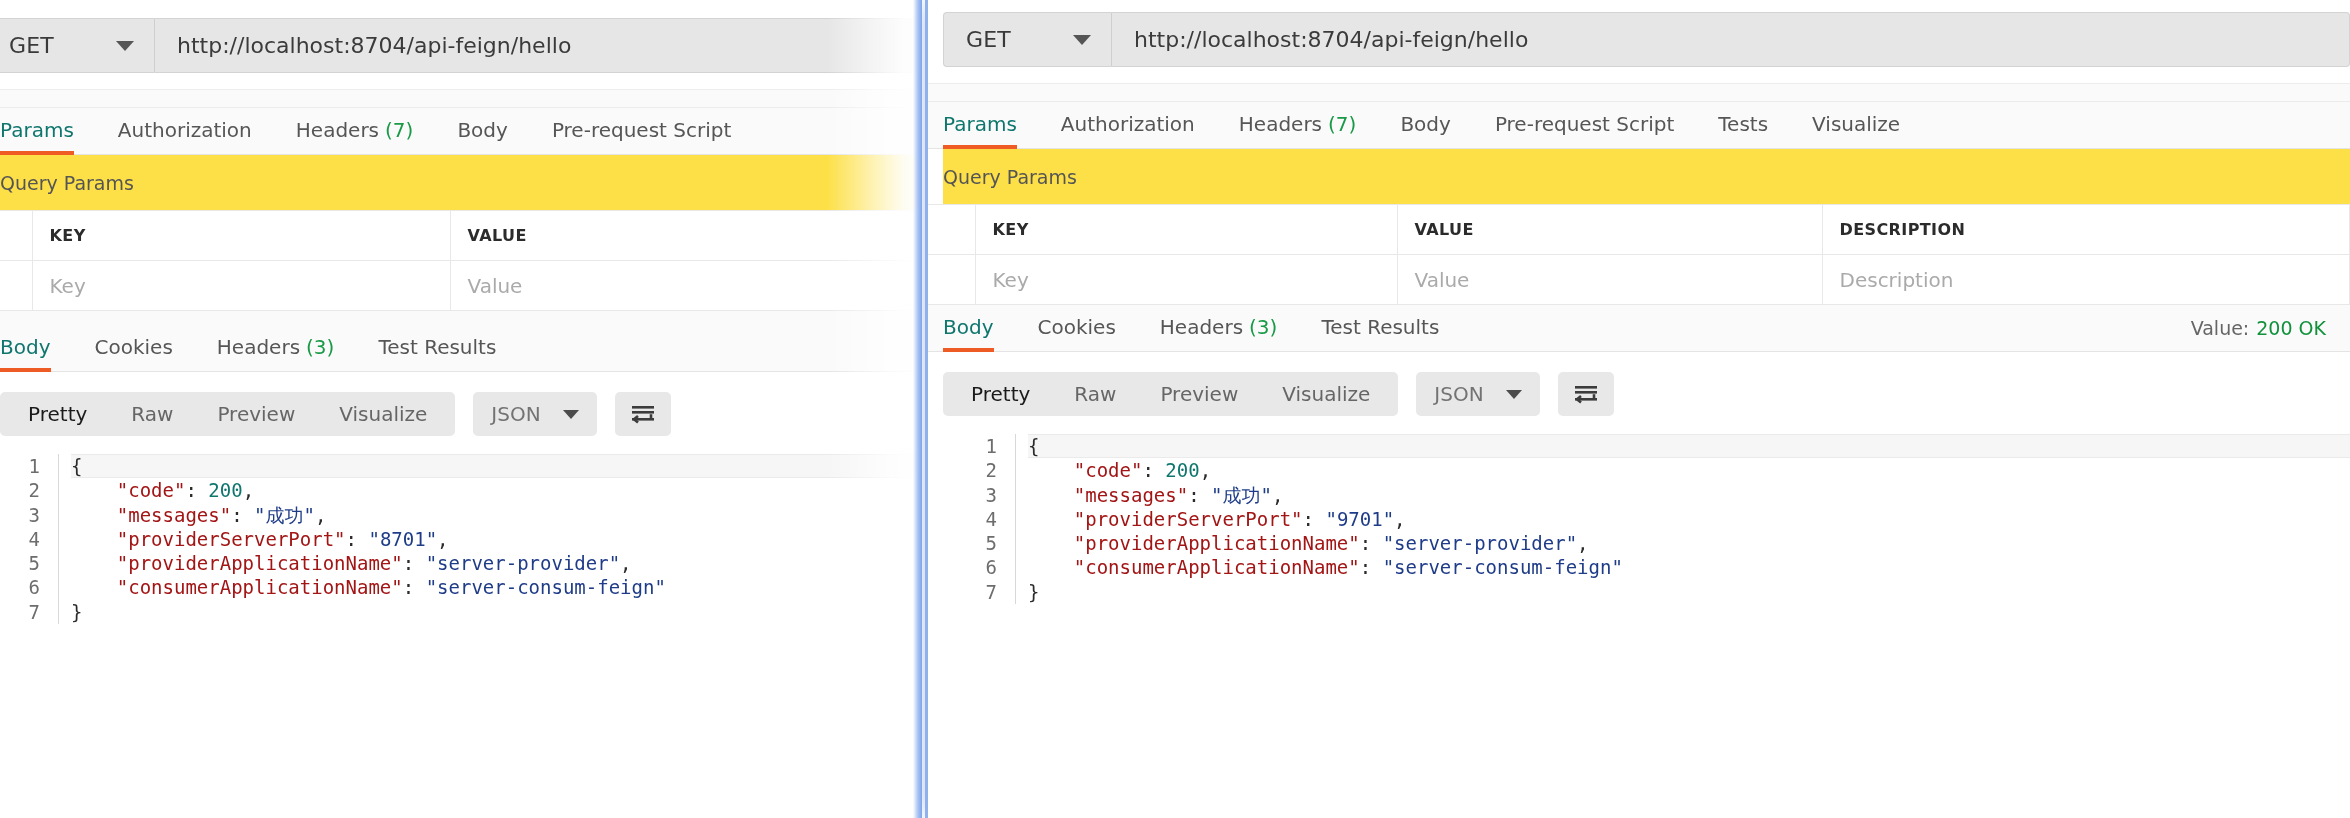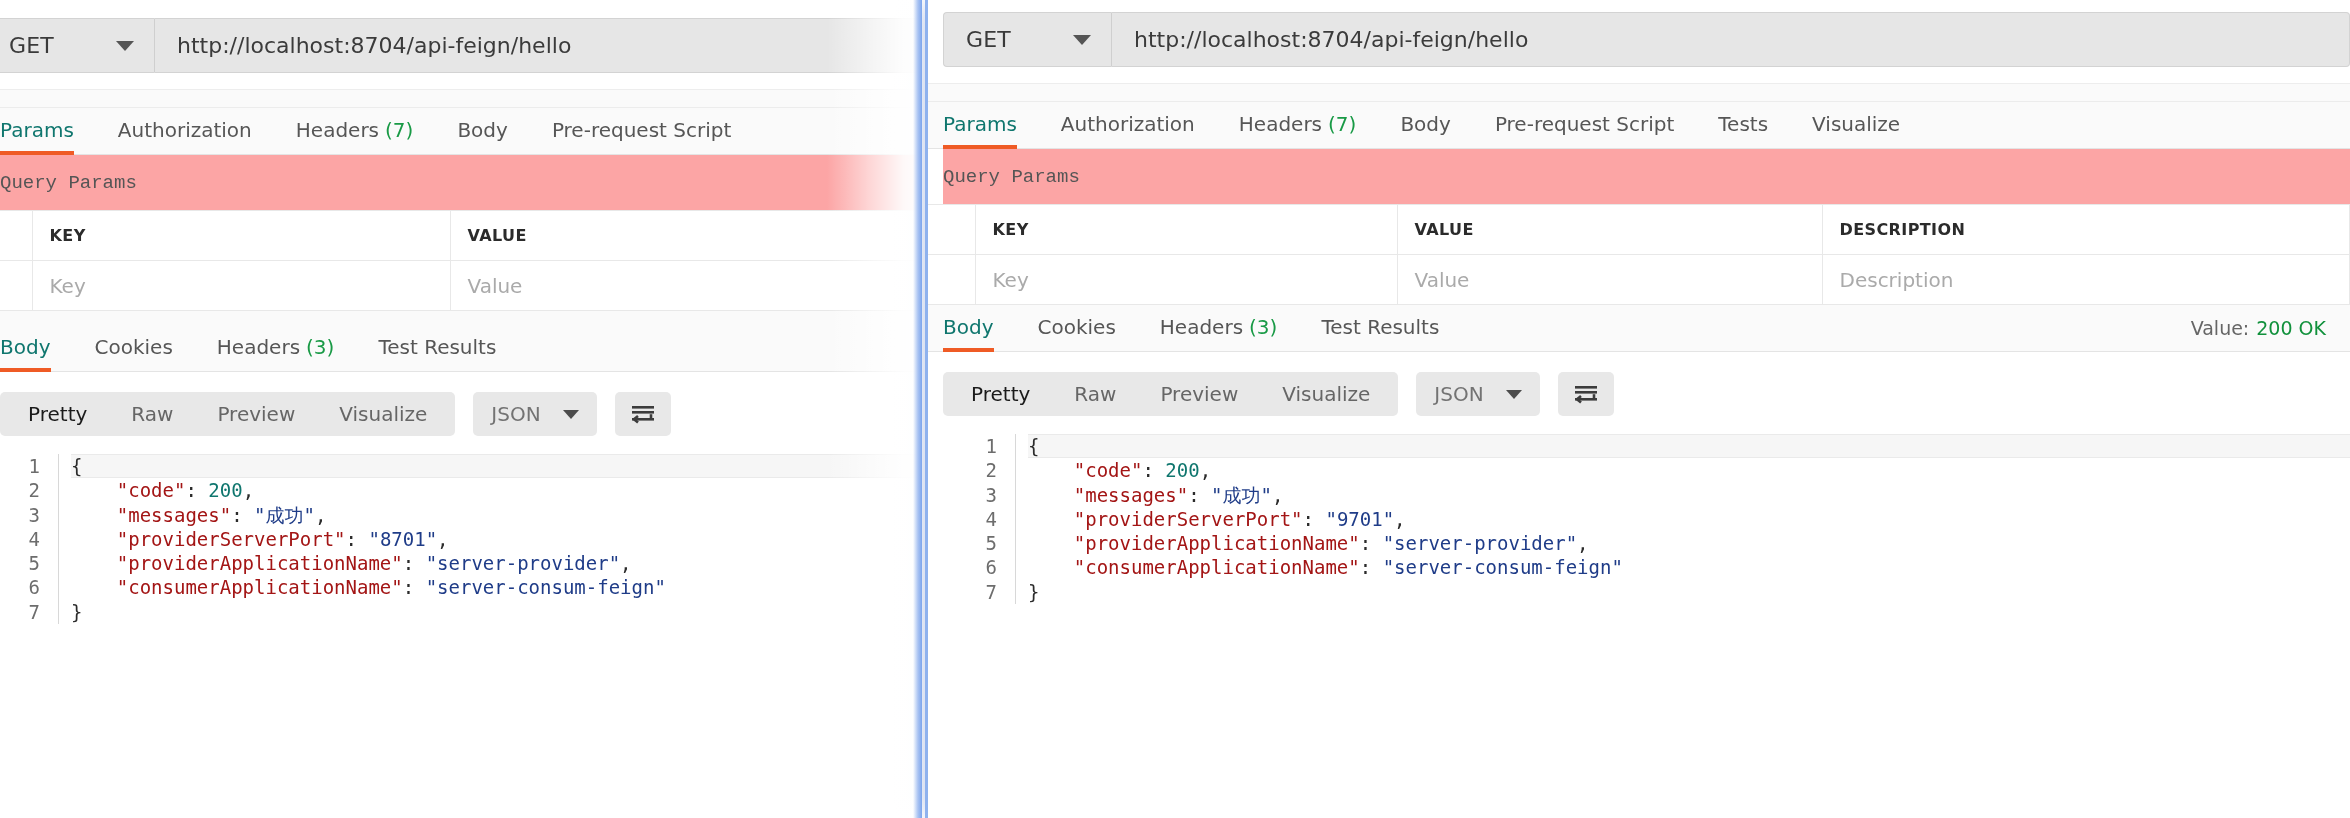--- a/index.html
+++ b/index.html
@@ -52,21 +52,21 @@
   .gap-strip{height:17px;background:#fafafa;border-bottom:1px solid #ececec;}
 
   
   .tabs{display:flex;align-items:flex-end;background:#fafafa;border-bottom:1px solid #e4e4e4;height:46px;position:relative;}
   .tab{font-size:20px;color:#565656;padding:0 0 12px 0;margin-right:44px;position:relative;white-space:nowrap;}
   .tab .cnt{color:#199a46;margin-left:6px;}
   .tab.active{color:#0f766e;}
   .tab.active:after{content:"";position:absolute;left:0;right:0;bottom:-1px;height:4px;background:#ef5b25;}
 
   
-  .section-title{font-size:19px;color:#555;padding:17px 0 16px 0;background:#fca5a5;font-family:Liberation Mono, monospace;}
+  .section-title{font-size:19px;color:#555;padding:17px 0 16px 0;background:#fde047;}
   table.params{border-collapse:collapse;width:100%;table-layout:fixed;}
   table.params td{border:1px solid #e8e8e8;height:49px;padding:0 0 0 17px;vertical-align:middle;}
   table.params td.checkcol{border-left:none;border-right:1px solid #e8e8e8;padding:0;}
   th.hd{font-size:16px;font-weight:bold;color:#2b2b2b;letter-spacing:.4px;text-align:left;
         border:1px solid #e8e8e8;height:49px;padding:0 0 0 17px;}
   th.checkcol{border-left:none;padding:0;}
   .ph{font-size:20px;color:#aaa;}
 
   .filler{background:#fafafa;}
 

